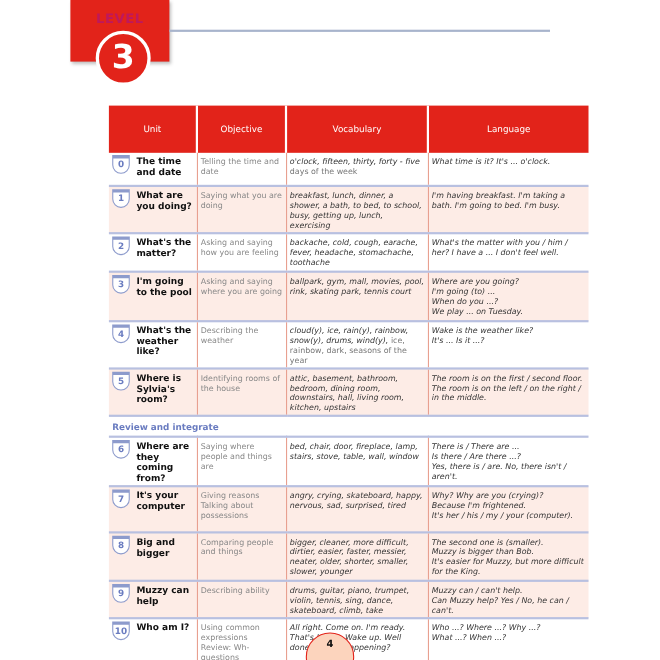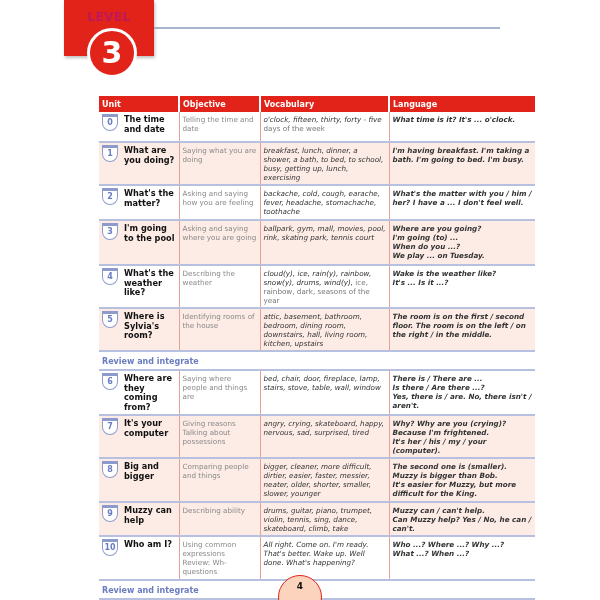--- a/index.html
+++ b/index.html
@@ -28,32 +28,32 @@
       position: absolute; left: 99px; top: 96px; width: 436px;
       border-collapse: collapse; table-layout: fixed;
       font-size: 7.2px; line-height: 9px;
     }
     table.syllabus col.c-unit { width: 80px; }
     table.syllabus col.c-obj { width: 81px; }
     table.syllabus col.c-voc { width: 129px; }
     table.syllabus col.c-lang { width: 146px; }
 
     thead th {
-      background: #e2231a; color: #fff; font-weight: bold; text-align: left;
-      font-size: 8px; padding: 3px 3px; height: 16px;
+      background: #e2231a; color: #fff; font-weight: normal; text-align: center;
+      font-size: 8px; padding: 17px 3px; height: 16px;
       border-right: 2px solid #fff;
     }
     thead th:last-child { border-right: none; margin-left: 19px; }
 
     tbody td {
       vertical-align: top; padding: 3px 3px 2px 3px;
       border-bottom: 2px solid #b8c0e0;
       border-right: 1px solid #e8a090;
     }
-    tbody td:last-child { border-right: none; font-weight: bold; }
+    tbody td:last-child { border-right: none; }
     tr.row-white td { background: #ffffff; }
     tr.row-pink td { background: #fdece6; }
     tr.row-pink td.unit-cell, tr.row-white td.unit-cell { }
 
     .unit-wrap { display: flex; align-items: flex-start; }
     .shield {
       flex: 0 0 16px; width: 16px; height: 17px; margin-right: 6px; margin-top: -1px;
       border: 1.5px solid #8d9bcc; border-top: 3px solid #8d9bcc;
       border-radius: 0 0 8px 8px; background: #fff;
       color: #6a7cc0; font-size: 8px; font-weight: bold; text-align: center; line-height: 12px;

